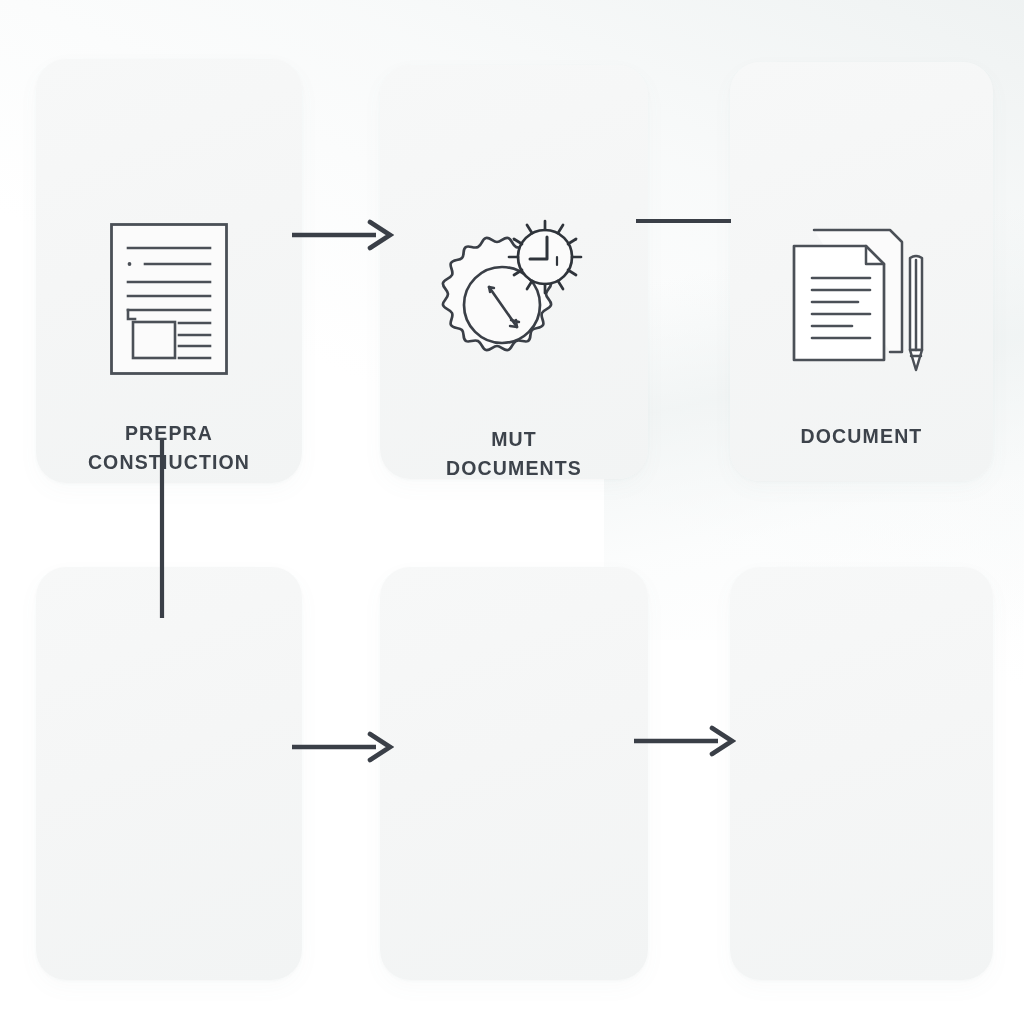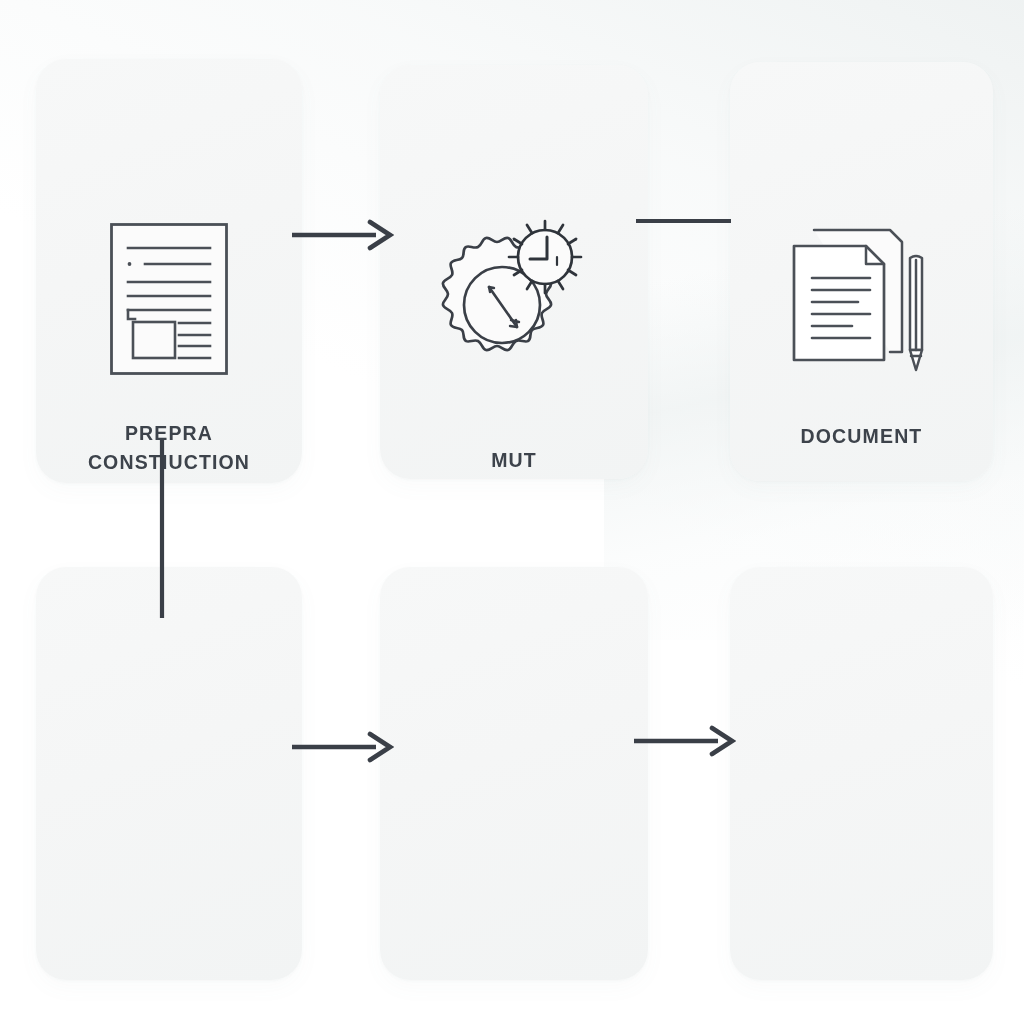--- a/index.html
+++ b/index.html
@@ -145,22 +145,23 @@
           <line x1="91" y1="63" x2="83" y2="68"></line>
           <line x1="87" y1="50" x2="78" y2="50"></line>
           <line x1="91" y1="37" x2="83" y2="32"></line>
           <line x1="101" y1="26" x2="96" y2="18"></line>
         </g>
 
         <path d="M116 30 L116 52 L99 52" stroke="#2f343b" stroke-width="3" fill="none"></path>
         <path d="M126 50 l0 8" stroke="#2f343b" stroke-width="2.2"></path>
       </svg>
     </div>
-    <div class="card-label" style="top:381px;">
+    <div class="card-label" style="top:360px;">
       <div>MUT</div>
+      <div>DOCUMENTS</div>
     </div>
   </div>
 
   <div class="card" style="left:730px; top:62px; width:263px; height:419px;">
     <div class="icon-wrap" style="top:150px; height:170px;">
       <svg width="152" height="162" viewBox="0 0 152 162" fill="none" stroke="#4b5057" stroke-width="2.6" stroke-linejoin="round" stroke-linecap="round">
 
         <path d="M20 18 h76 l12 12 v110 h-12" fill="#fbfbfb" stroke="#4b5057" stroke-width="2.5" transform="translate(8,-4)"></path>
 
         <path d="M8 30 h72 l18 18 v96 H8 Z" fill="#ffffff" stroke="#4b5057" stroke-width="2.7"></path>

